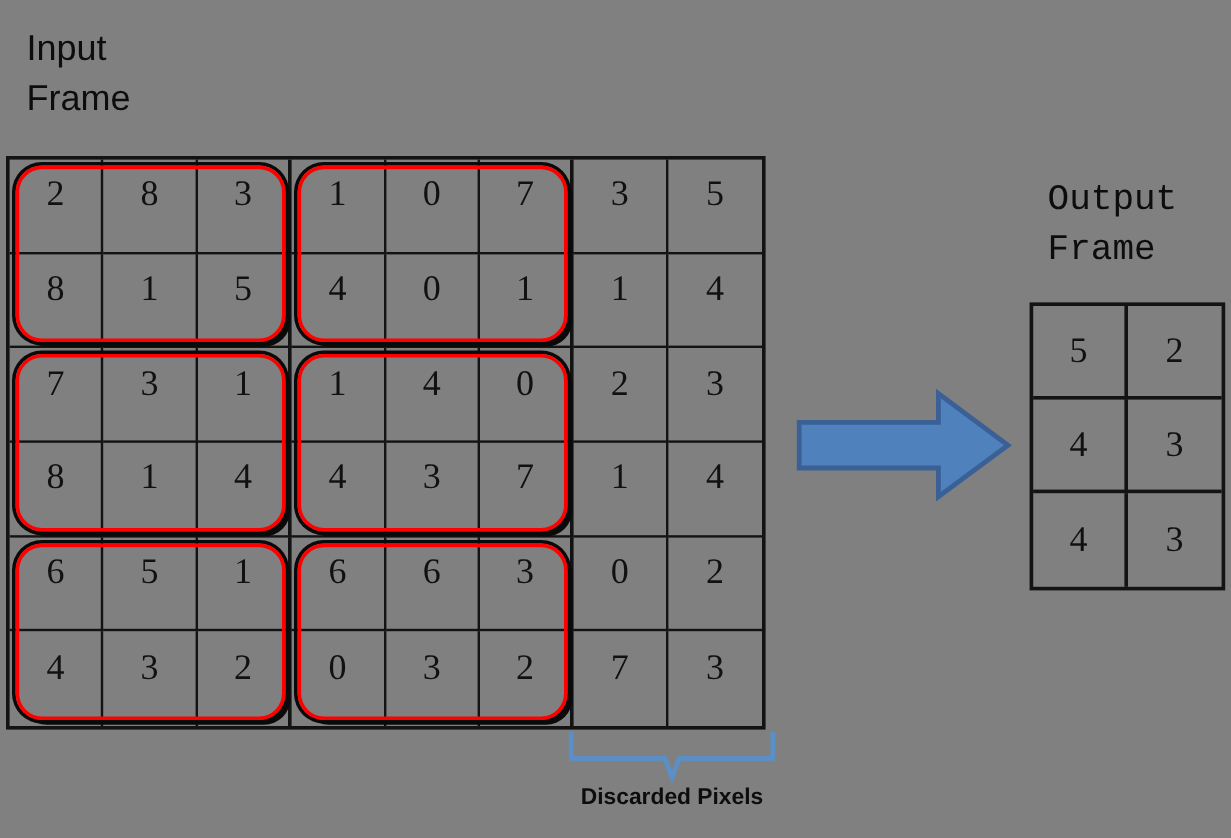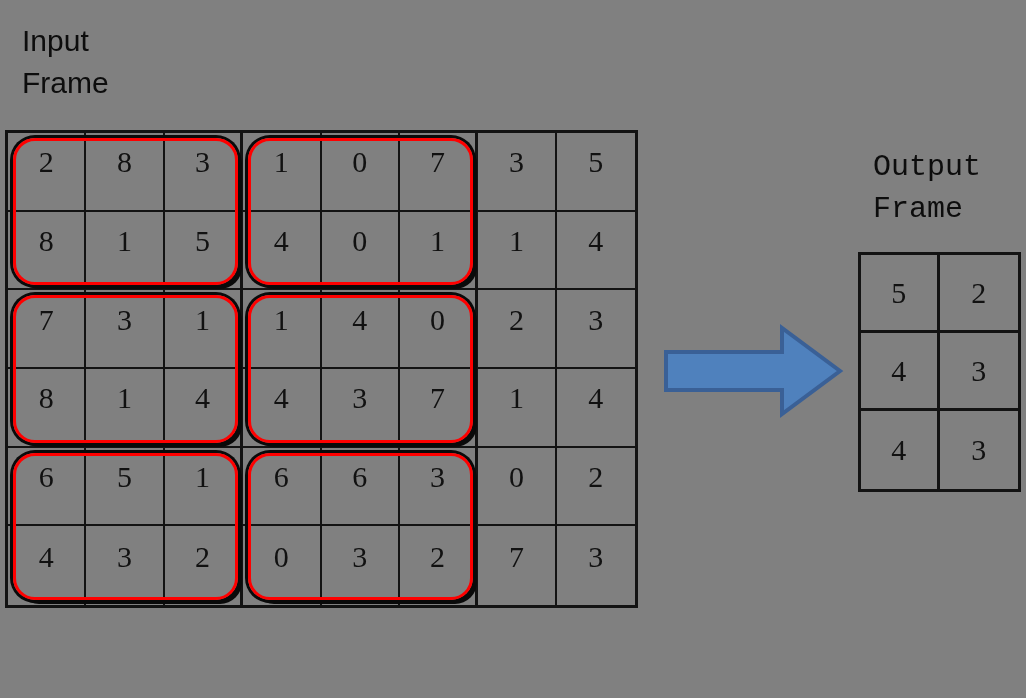--- a/index.html
+++ b/index.html
@@ -255,20 +255,26 @@
         <span class="num">2</span>
       </div>
       <div class="cell r-even row-last">
         <span class="num">7</span>
       </div>
       <div class="cell r-even col-last row-last">
         <span class="num">3</span>
       </div>
     </div>
 
+  <div id="discard-wrap">
+    <svg width="180" height="46" viewBox="0 0 180 46">
+      <path d="M6 4 L6 26 L84 26 L90 42 L96 26 L174 26 L174 4" fill="none" stroke="#5b8fc7" stroke-width="4" stroke-linecap="butt" stroke-linejoin="miter"></path>
+    </svg>
+    <div id="discard-label">Discarded Pixels</div>
+  </div>
 
   <div id="arrow">
     <svg width="182" height="98" viewBox="0 0 182 98">
       <path d="M4 30 L120 30 L120 6 L178 49 L120 92 L120 68 L4 68 Z" fill="#4f81bd" stroke="#3a6096" stroke-width="4" stroke-linejoin="miter"></path>
     </svg>
   </div>
 
   <div class="frame-title" id="output-title" style="white-space: pre;">Output
 Frame</div>
 

